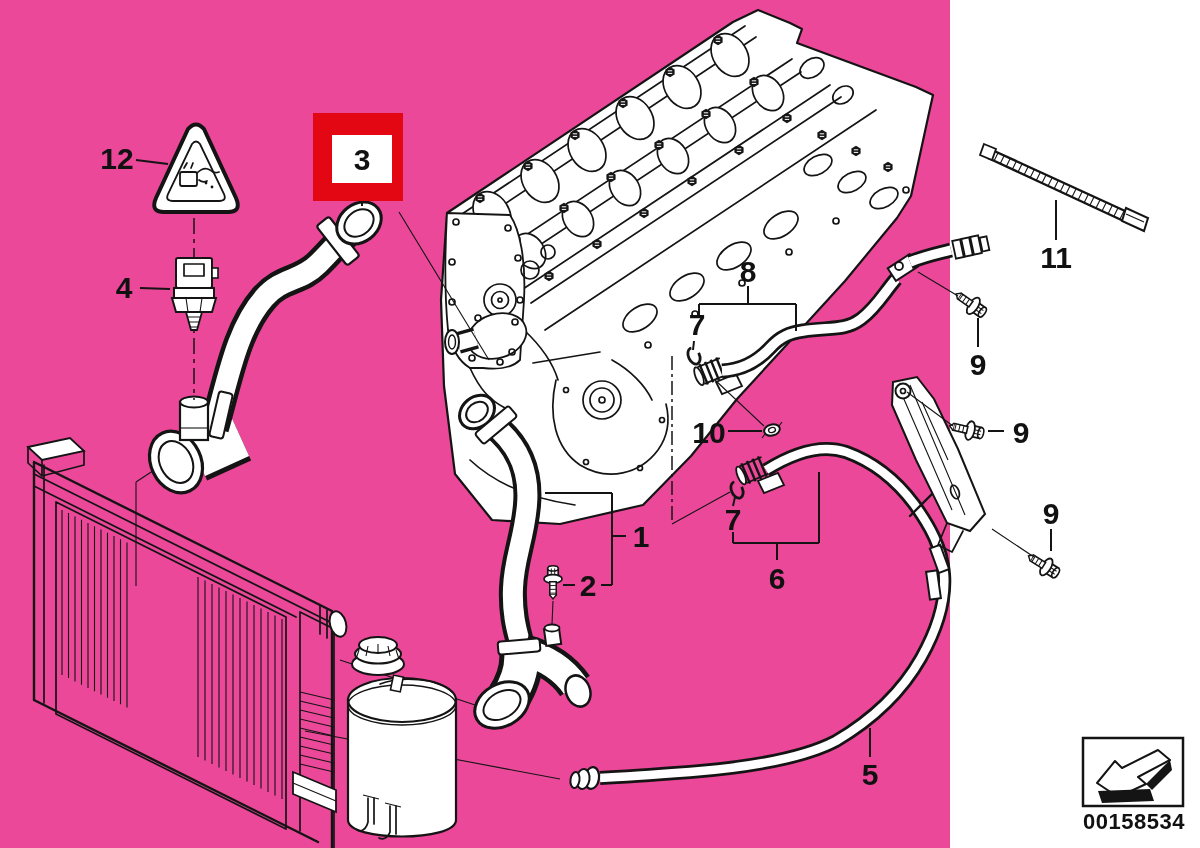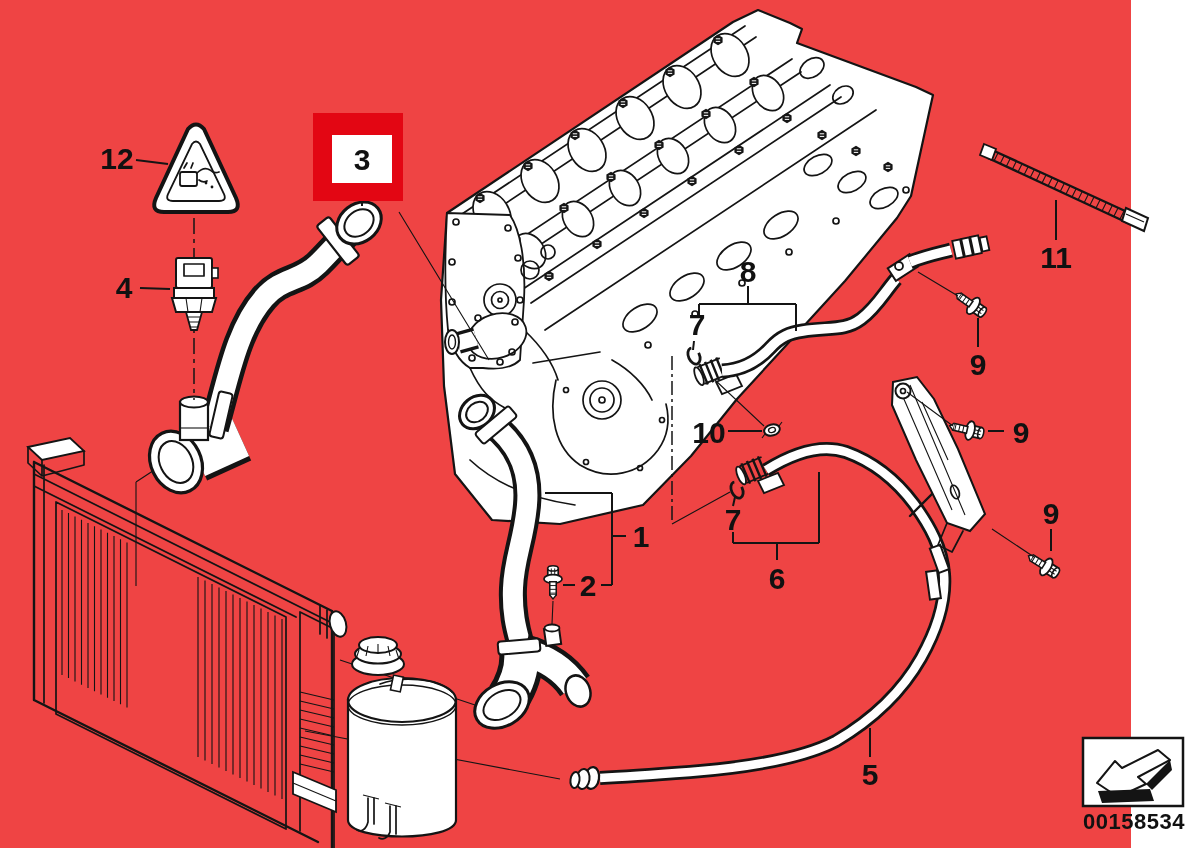--- a/index.html
+++ b/index.html
@@ -1,16 +1,16 @@
 <!DOCTYPE html>
 <html><head>
 <meta charset="utf-8">
 <style>
   html,body{margin:0;padding:0;background:#fff;width:1200px;height:848px;overflow:hidden;}
-  .stage{position:relative;width:1131px;height:848px;background:#ef4444;}
+  .stage{position:relative;width:950px;height:848px;background:#ec4899;}
   svg{display:block;}
   .ln{fill:none;stroke:#141414;stroke-width:1.7;stroke-linecap:round;stroke-linejoin:round;}
   .ln2{fill:none;stroke:#141414;stroke-width:2.4;stroke-linecap:round;stroke-linejoin:round;}
   .thin{fill:none;stroke:#141414;stroke-width:1.1;}
   .wf{fill:#ffffff;}
   .tubeo{fill:none;stroke:#141414;stroke-linecap:butt;}
   .tubei{fill:none;stroke:#ffffff;stroke-linecap:butt;}
   .callout{font:700 30px "Liberation Sans",sans-serif;fill:#111;text-anchor:middle;}
   .pn{font:700 22px "Liberation Sans",sans-serif;fill:#111;text-anchor:middle;letter-spacing:.5px;}
 </style>

